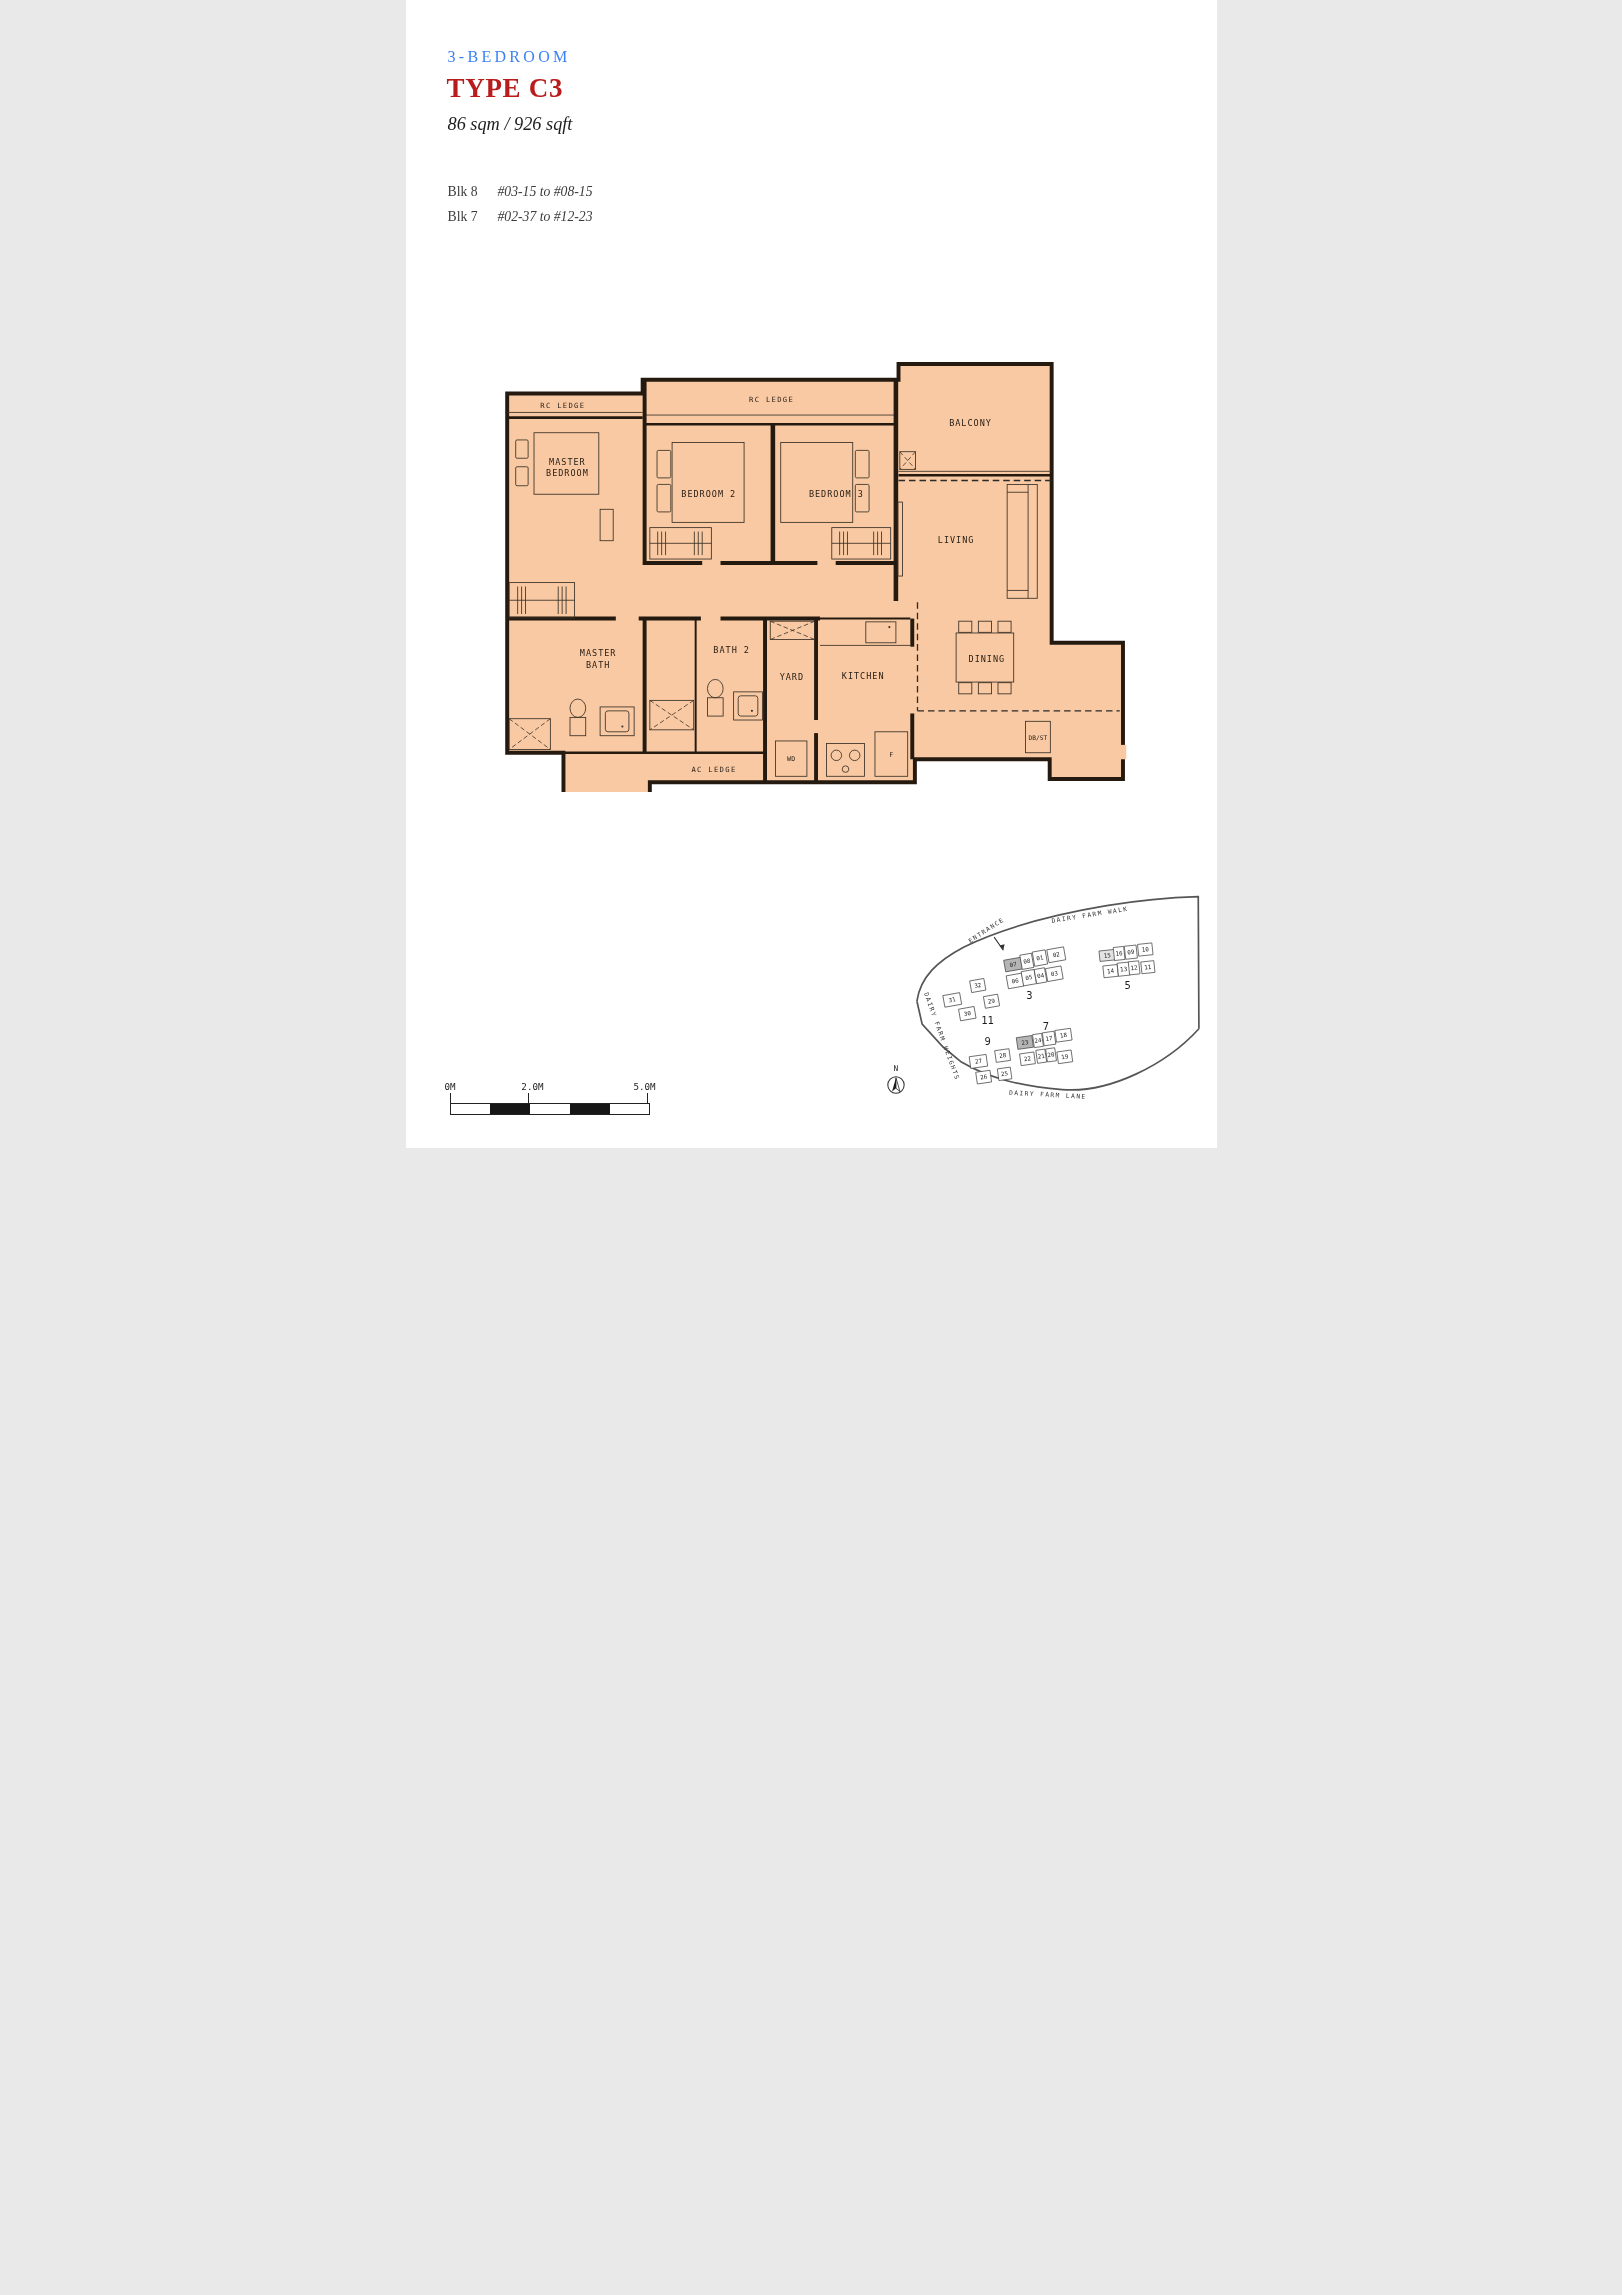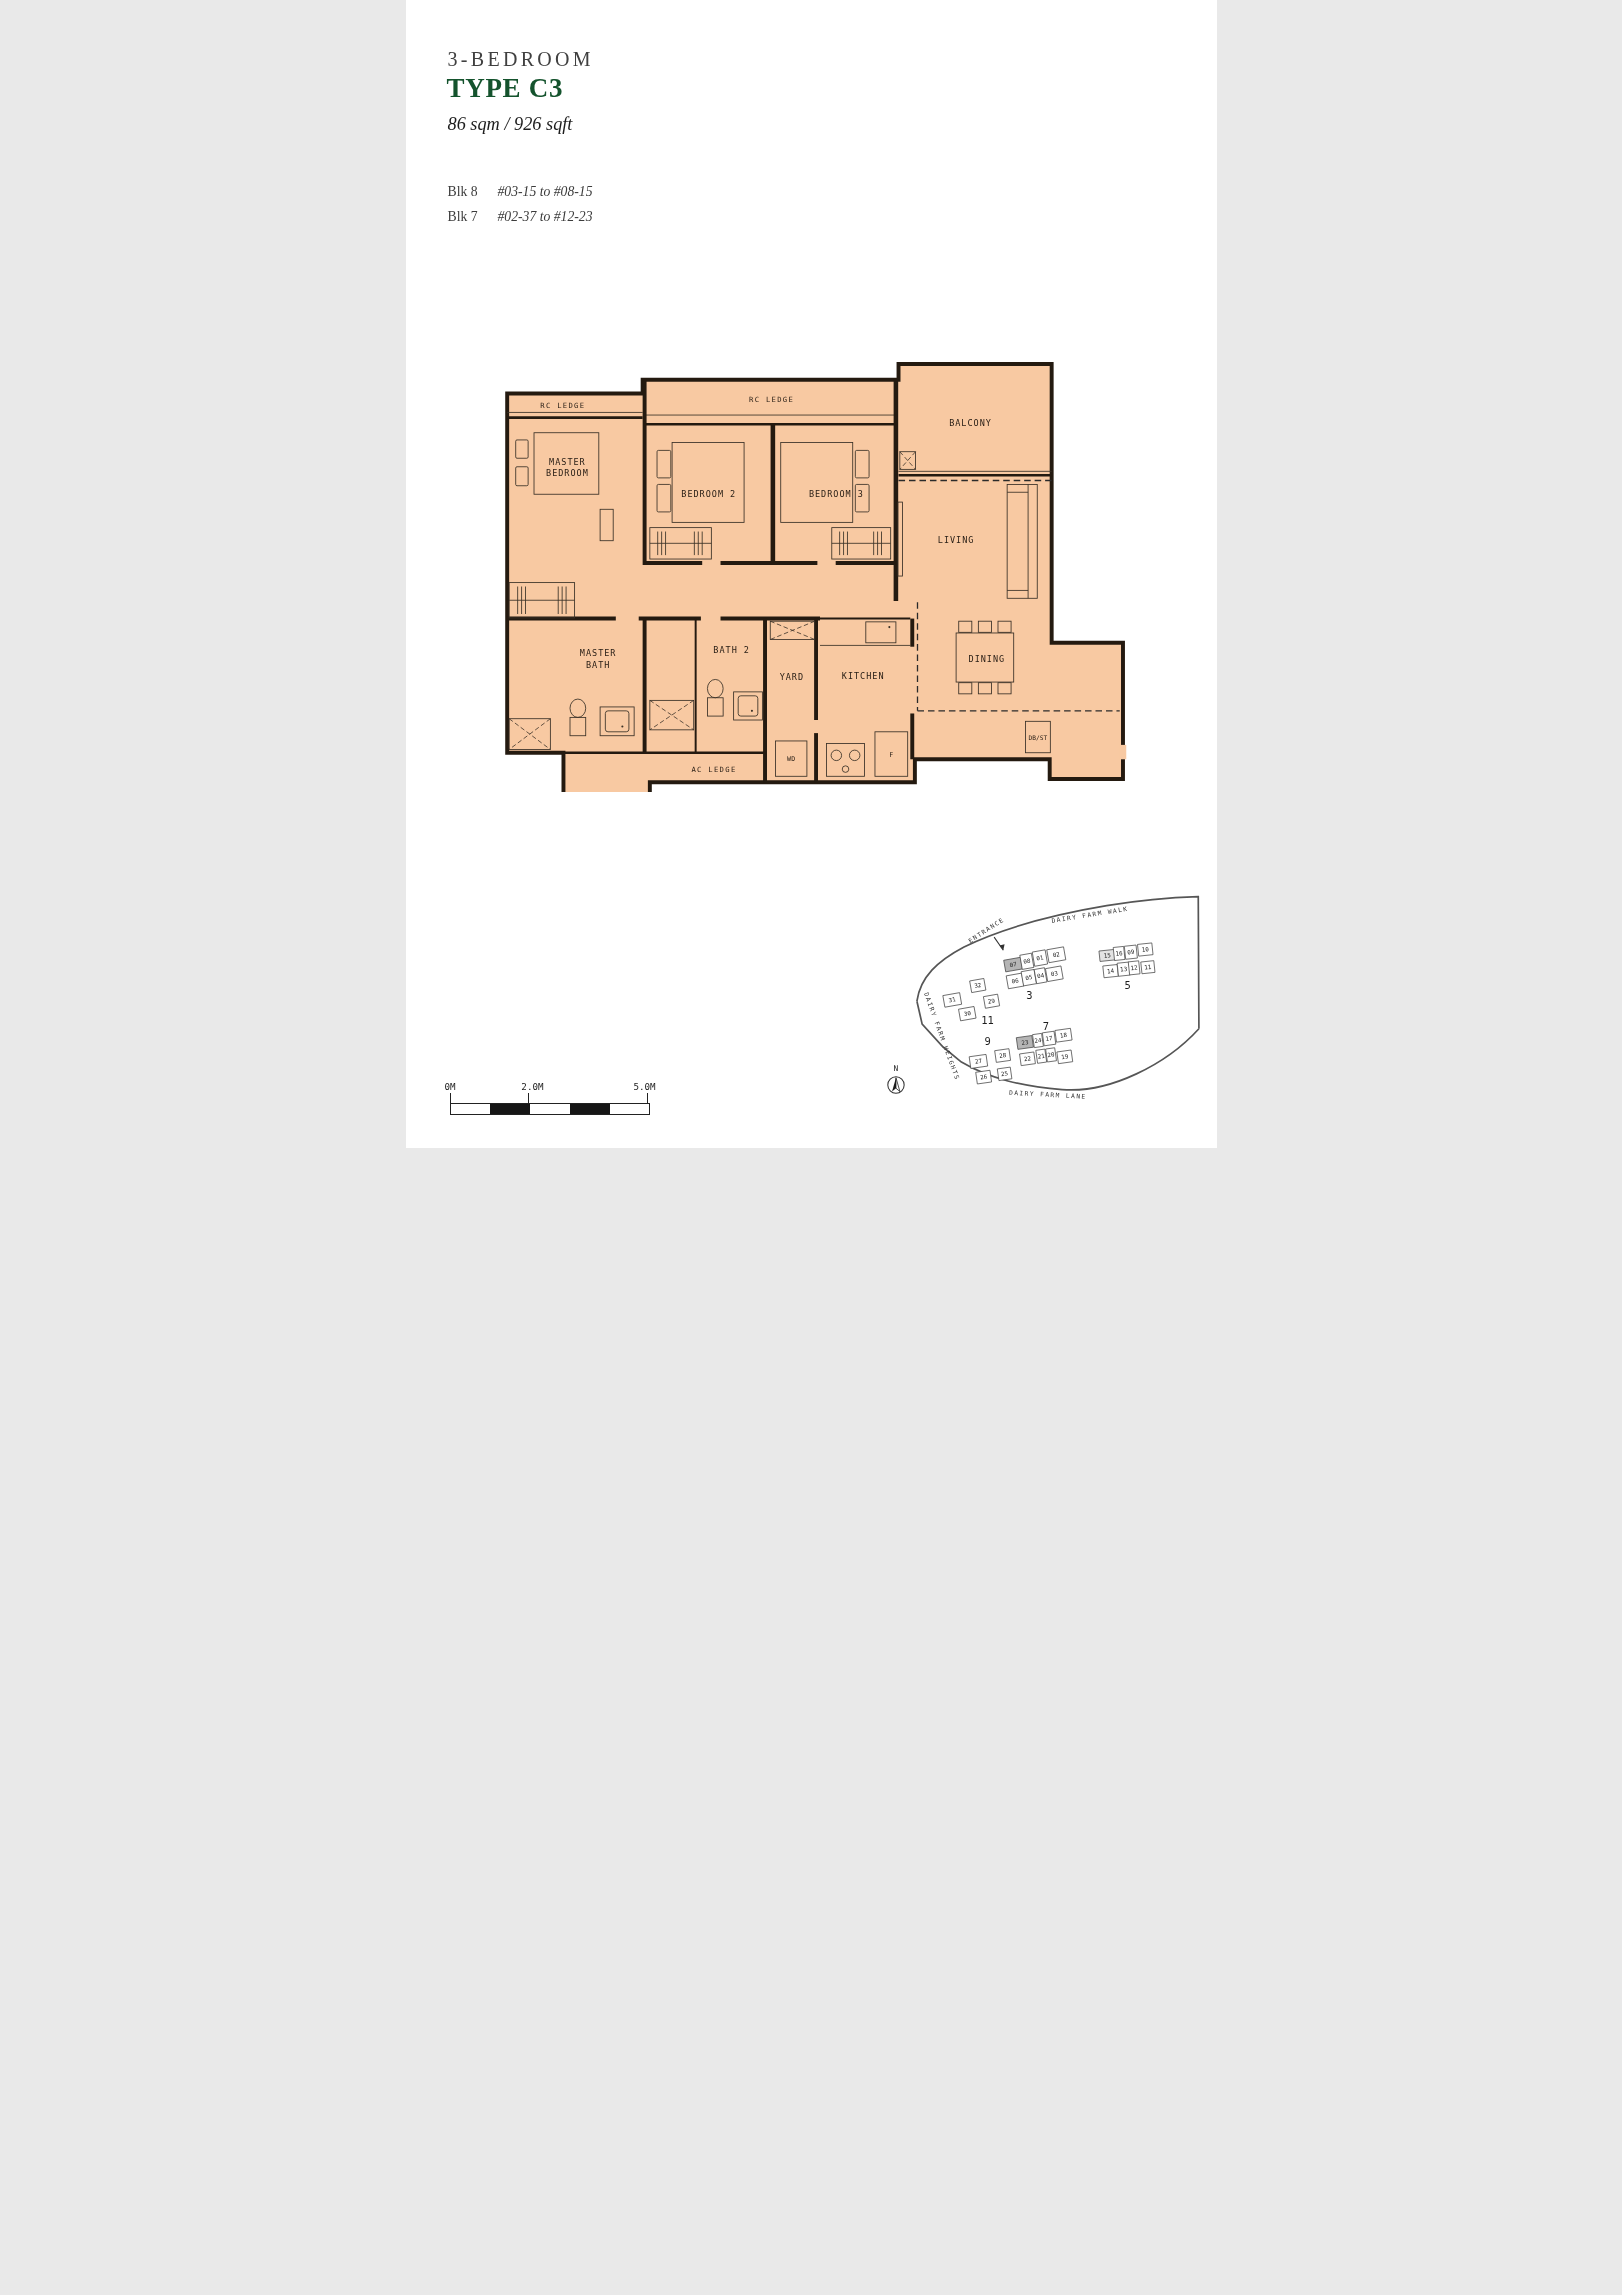--- a/index.html
+++ b/index.html
@@ -1,21 +1,21 @@
 <!DOCTYPE html>
 <html style="font-size:10.5px"><head>
 <meta charset="utf-8">
 <style>
   html,body{margin:0;padding:0;background:#e9e9e9;}
   .page{position:relative;width:811px;height:1148px;background:#ffffff;margin:0 auto;
         font-family:"Liberation Serif",serif;overflow:hidden;}
   .abs{position:absolute;}
   
-  .category{left:42px;top:48px;font-size:20px;letter-spacing:3.3px;color:#404040;}
-  .title{left:41px;top:73px;font-size:27px;font-weight:bold;color:#14532d;letter-spacing:0.7px;}
+  .category{left:42px;top:48px;font-size:16px;letter-spacing:3.3px;color:#3b82f6;}
+  .title{left:41px;top:73px;font-size:27px;font-weight:bold;color:#b91c1c;letter-spacing:0.7px;}
   .area{left:42px;top:114px;font-size:18.3px;color:#1d1d1d;font-style:italic;}
   .avail-row{font-size:13.7px;color:#3c3c3c;}
   .avail-blk{position:absolute;left:42px;width:49px;}
   .avail-units{position:absolute;left:92px;white-space:nowrap;font-style:italic;}
   
   svg text{font-family:"DejaVu Sans Mono",monospace;fill:#2b2017;}
   .room-lb{font-size:13px;letter-spacing:1.5px;}
   .small-lb{font-size:10px;letter-spacing:0.5px;}
   .ledge-lb{font-size:11px;letter-spacing:2px;}
   .tiny-lb{font-size:9.5px;letter-spacing:0;}

